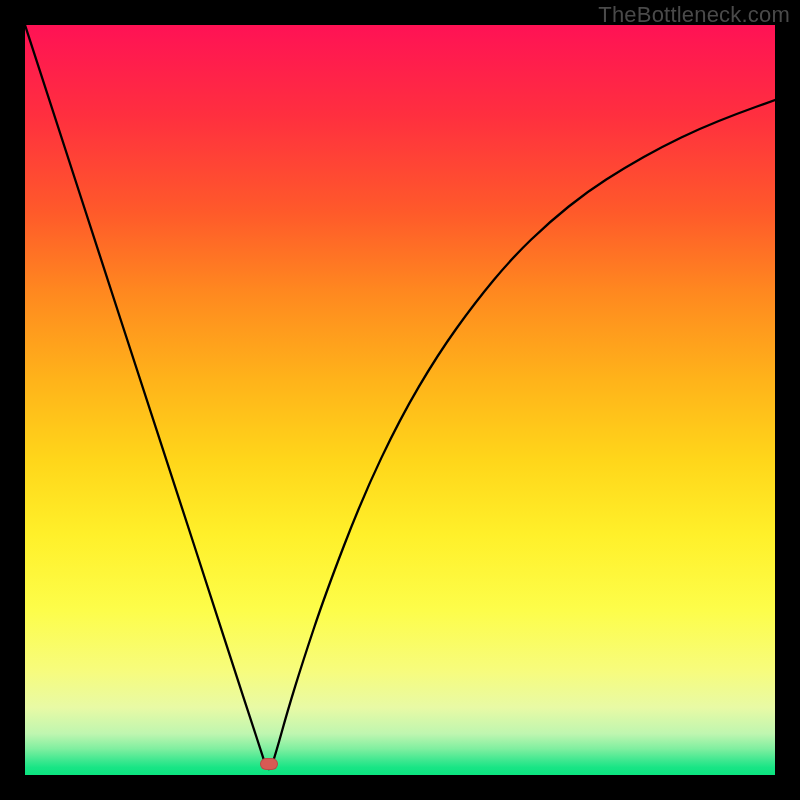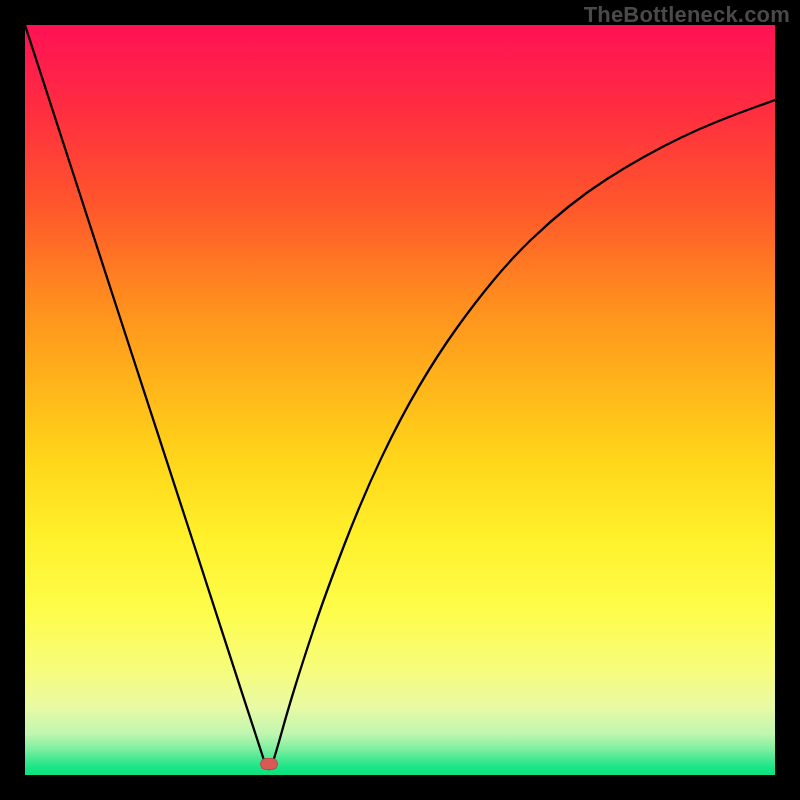--- a/index.html
+++ b/index.html
@@ -64,21 +64,21 @@
     background: #d85a54;
     transform: translate(-50%, -50%);
     box-shadow: 0 0 0 1px rgba(0,0,0,0.15) inset;
   }
   .watermark {
     position: absolute;
     top: 2px;
     right: 10px;
     color: #4a4a4a;
     font-size: 22px;
-    font-weight: 700;
+    font-weight: 400;
     letter-spacing: 0.2px;
     margin-left: 36px;
   }
 </style>
 </head>
 <body>
 
 <div class="outer">
   <div class="watermark">TheBottleneck.com</div>
   <div class="plot">

